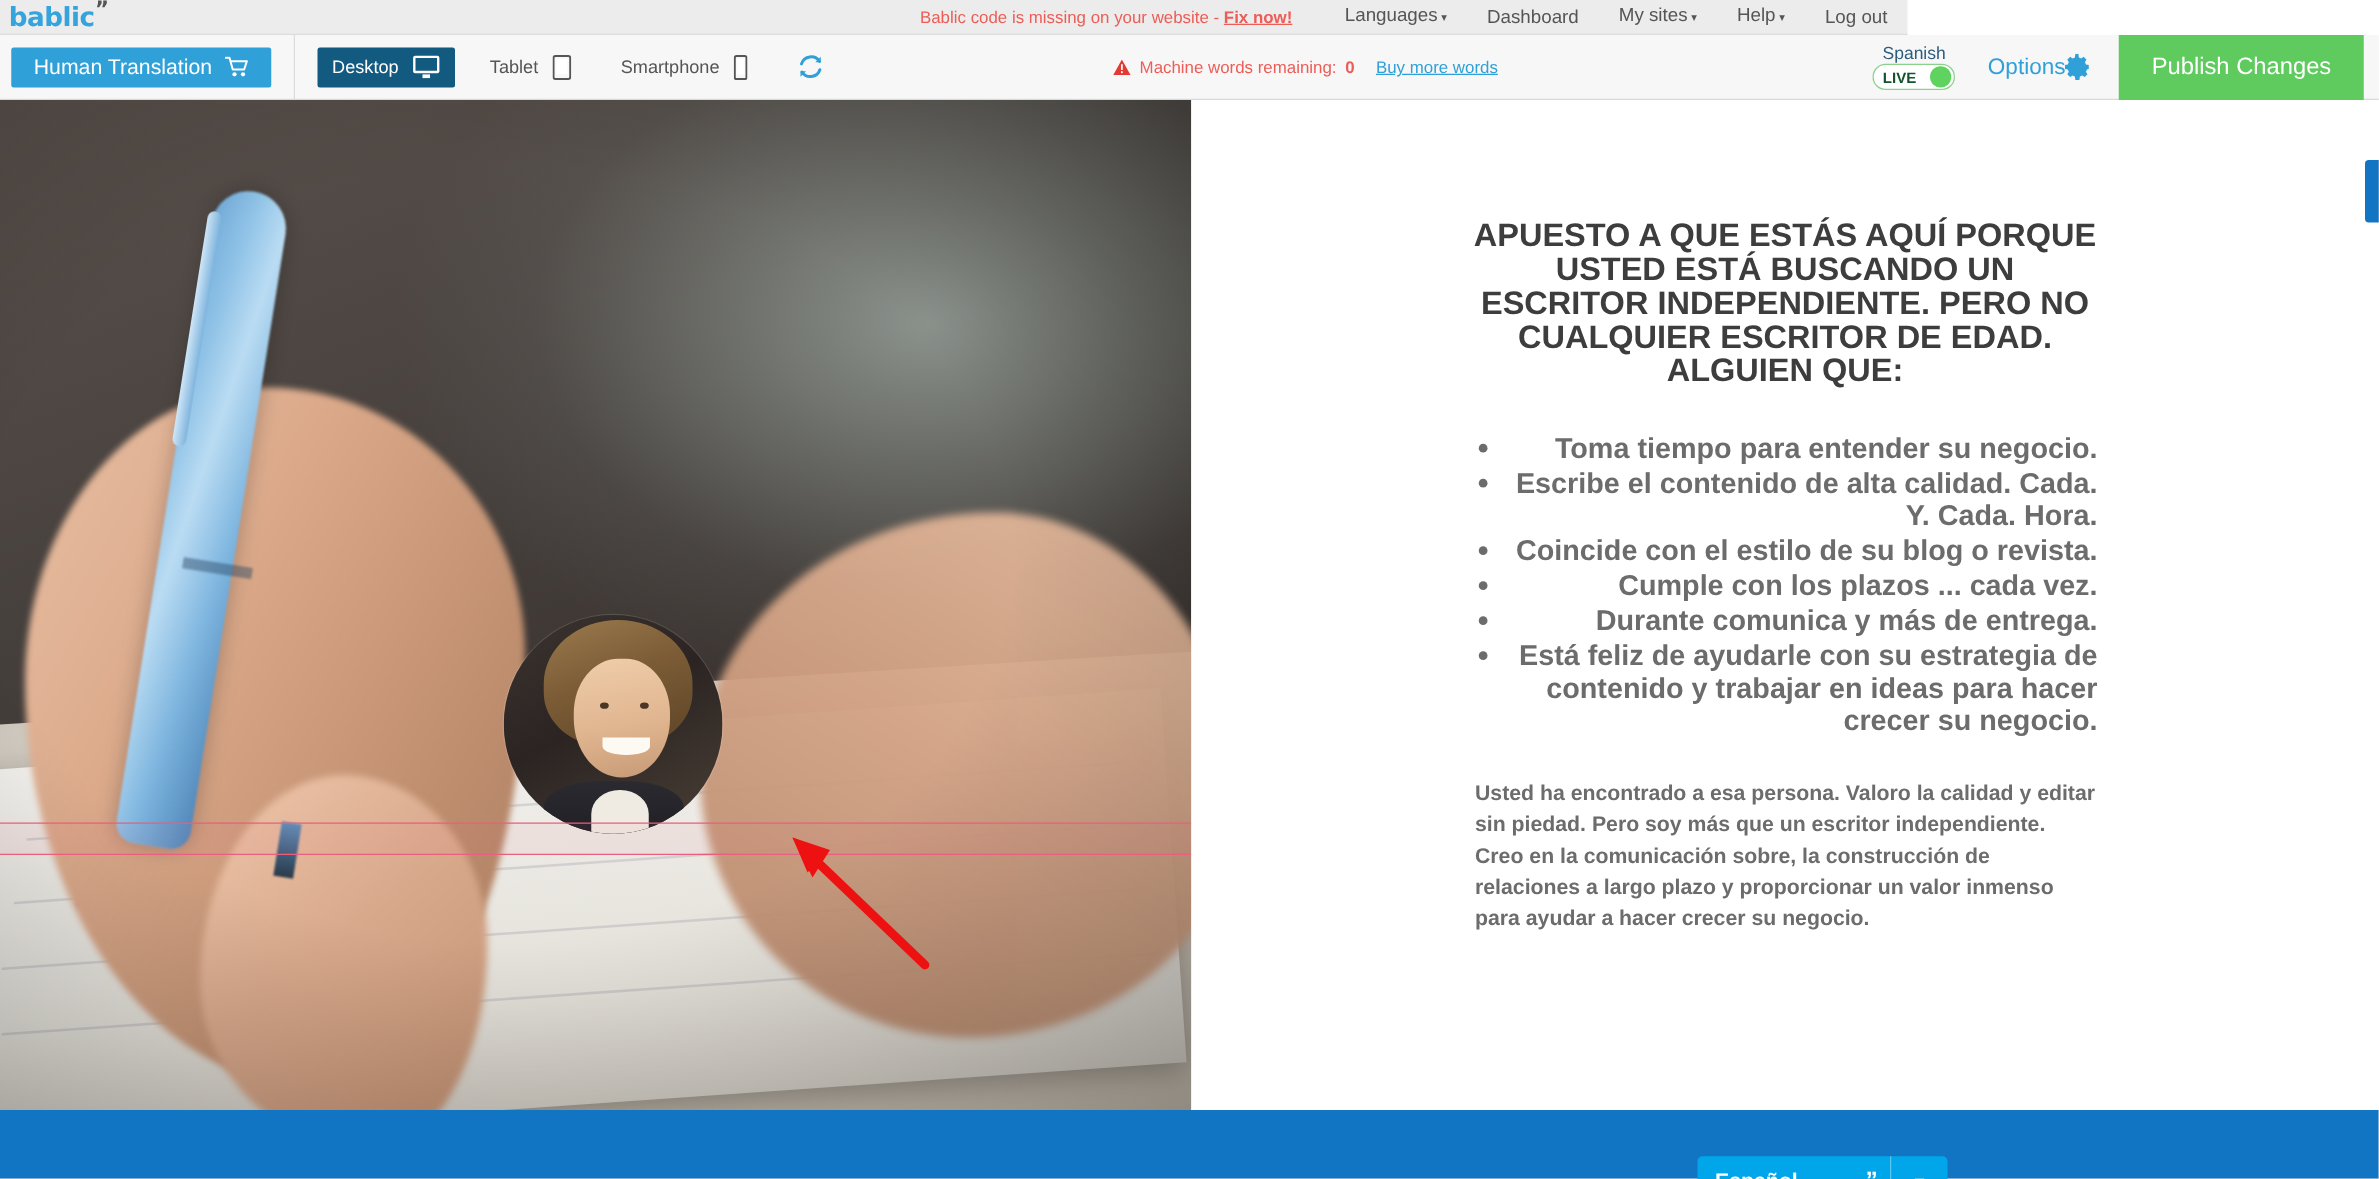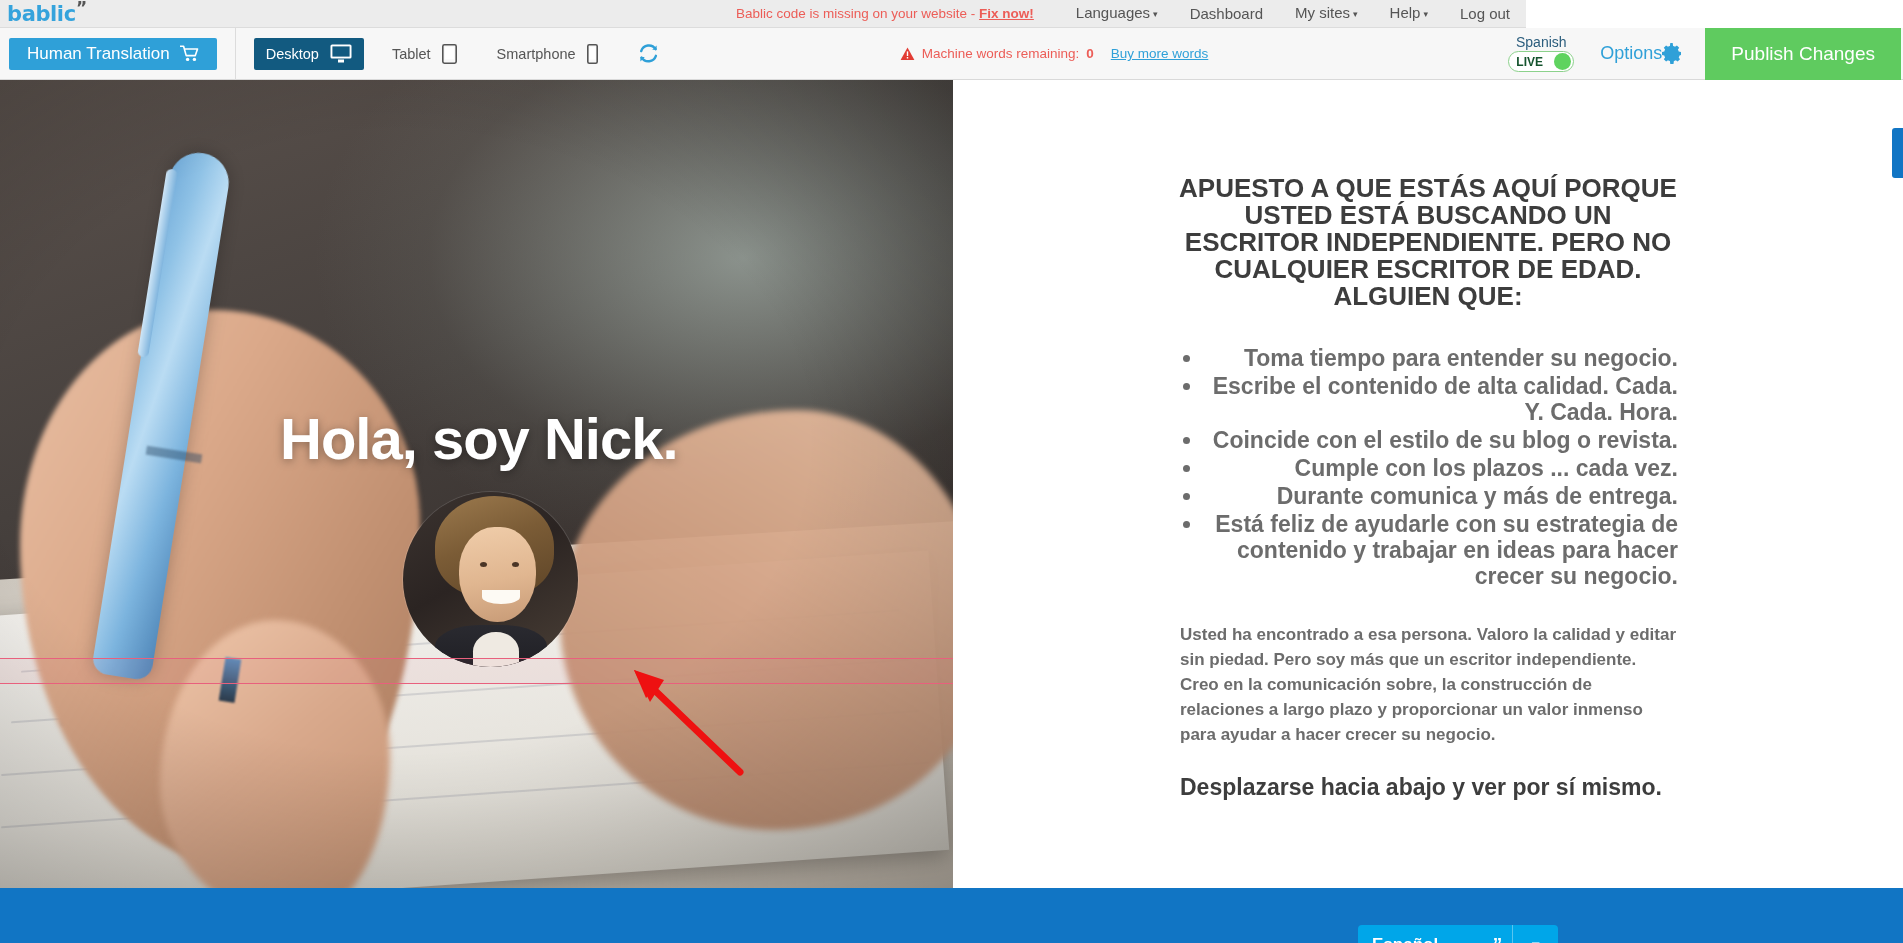--- a/index.html
+++ b/index.html
@@ -109,21 +109,21 @@
     padding: 0 2px; cursor: pointer;
   }
   .toggle-label { font-size: 12px; color: #14532d; font-weight: bold; padding-left: 5px; }
   .toggle-knob { width: 17px; height: 17px; border-radius: 50%; background: #5fd35f; }
   .options-btn {
     margin-left: 26px;
     display: flex; align-items: center; gap: 0;
     color: #2fa0d8; font-size: 18px; cursor: pointer;
   }
   .publish-btn {
-    margin-left: 22px; margin-right: 2px;
+    margin-left: 22px; margin-right: 12px;
     background: #5fcb5f; color: #fff;
     height: 52px; padding: 12px 26px;
     border: none; font-size: 19px;
     cursor: pointer;
     font-family: "Liberation Sans", sans-serif;
   }
 
   
   .preview {
     position: absolute; top: 80px; left: 0;
@@ -525,21 +525,20 @@
       <div class="ph-hand-r"></div>
       <div class="ph-hand-l"></div>
       <div class="ph-thumb"></div>
       <div class="ph-pen"></div>
       <div class="ph-pen-clip"></div>
       <div class="ph-pen-band"></div>
       <div class="ph-pen-tip"></div>
       <div class="ph-vignette"></div>
     </div>
 
-    <div class="hero-title">Hola, soy Nick.</div>
 
     <div class="hero-avatar">
       <div class="av-bg"></div>
       <div class="av-shirt"></div>
       <div class="av-collar"></div>
       <div class="av-hair"></div>
       <div class="av-face"></div>
       <div class="av-eye" style="left:44%; top:40%;"></div>
       <div class="av-eye" style="left:62%; top:40%;"></div>
       <div class="av-smile"></div>
@@ -561,21 +560,20 @@
       <ul class="c-list">
         <li>Toma tiempo para entender su negocio.</li>
         <li>Escribe el contenido de alta calidad. Cada. Y. Cada. Hora.</li>
         <li>Coincide con el estilo de su blog o revista.</li>
         <li>Cumple con los plazos ... cada vez.</li>
         <li>Durante comunica y más de entrega.</li>
         <li>Está feliz de ayudarle con su estrategia de contenido y trabajar en ideas para hacer crecer su negocio.</li>
       </ul>
 
       <div class="c-para">Usted ha encontrado a esa persona. Valoro la calidad y editar sin piedad. Pero soy más que un escritor independiente. Creo en la comunicación sobre, la construcción de relaciones a largo plazo y proporcionar un valor inmenso para ayudar a hacer crecer su negocio.</div>
-      <div class="c-sub">Desplazarse hacia abajo y ver por sí mismo.</div>
     </div>
   </div>
 
   <div class="site-footer"></div>
 </div>
 
 <div class="lang-widget">
   <span class="lw-label">Español</span>
   <span class="lw-quote">”</span>
   <span class="lw-sep"></span>

